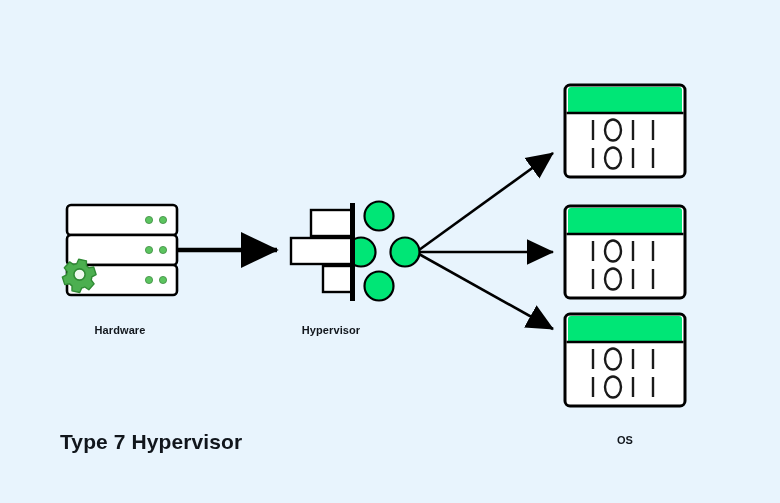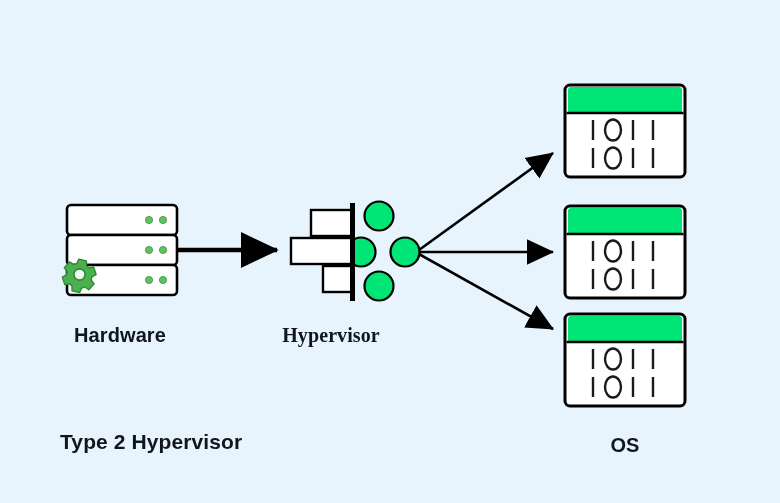--- a/index.html
+++ b/index.html
@@ -29,21 +29,21 @@
     height: 503px;
     display: block;
   }
   .lbl {
     position: absolute;
     font-family: "Liberation Sans", sans-serif;
     color: #11161c;
     white-space: nowrap;
   }
   .lbl-node {
-    font-size: 20px;
+    font-size: 11px;
     font-weight: 700;
     letter-spacing: 0.1px;
   }
   .lbl-title {
     font-size: 21px;
     font-weight: 700;
     letter-spacing: 0.1px;
   }
   .center-x {
     transform: translateX(-50%);
@@ -163,19 +163,19 @@
         <line x1="593" y1="377" x2="593" y2="397" stroke-width="2.4"></line>
         <ellipse cx="613" cy="387" rx="8" ry="10.5" stroke-width="2.4"></ellipse>
         <line x1="633" y1="377" x2="633" y2="397" stroke-width="2.4"></line>
         <line x1="653" y1="377" x2="653" y2="397" stroke-width="2.4"></line>
       </g>
     </g>
   </svg>
 
   <div class="lbl lbl-node center-x" style="left:120px; top:324px;">Hardware</div>
 
-  <div class="lbl lbl-node center-x" style="left:331px; top:324px;font-family:Liberation Serif, serif;">Hypervisor</div>
+  <div class="lbl lbl-node center-x" style="left:331px; top:324px;">Hypervisor</div>
 
   <div class="lbl lbl-node center-x" style="left:625px; top:434px;">OS</div>
 
-  <div class="lbl lbl-title" style="left:60px; top:430px;">Type 2 Hypervisor</div>
+  <div class="lbl lbl-title" style="left:60px; top:430px;">Type 7 Hypervisor</div>
 
 </div>
 
 </body></html>

